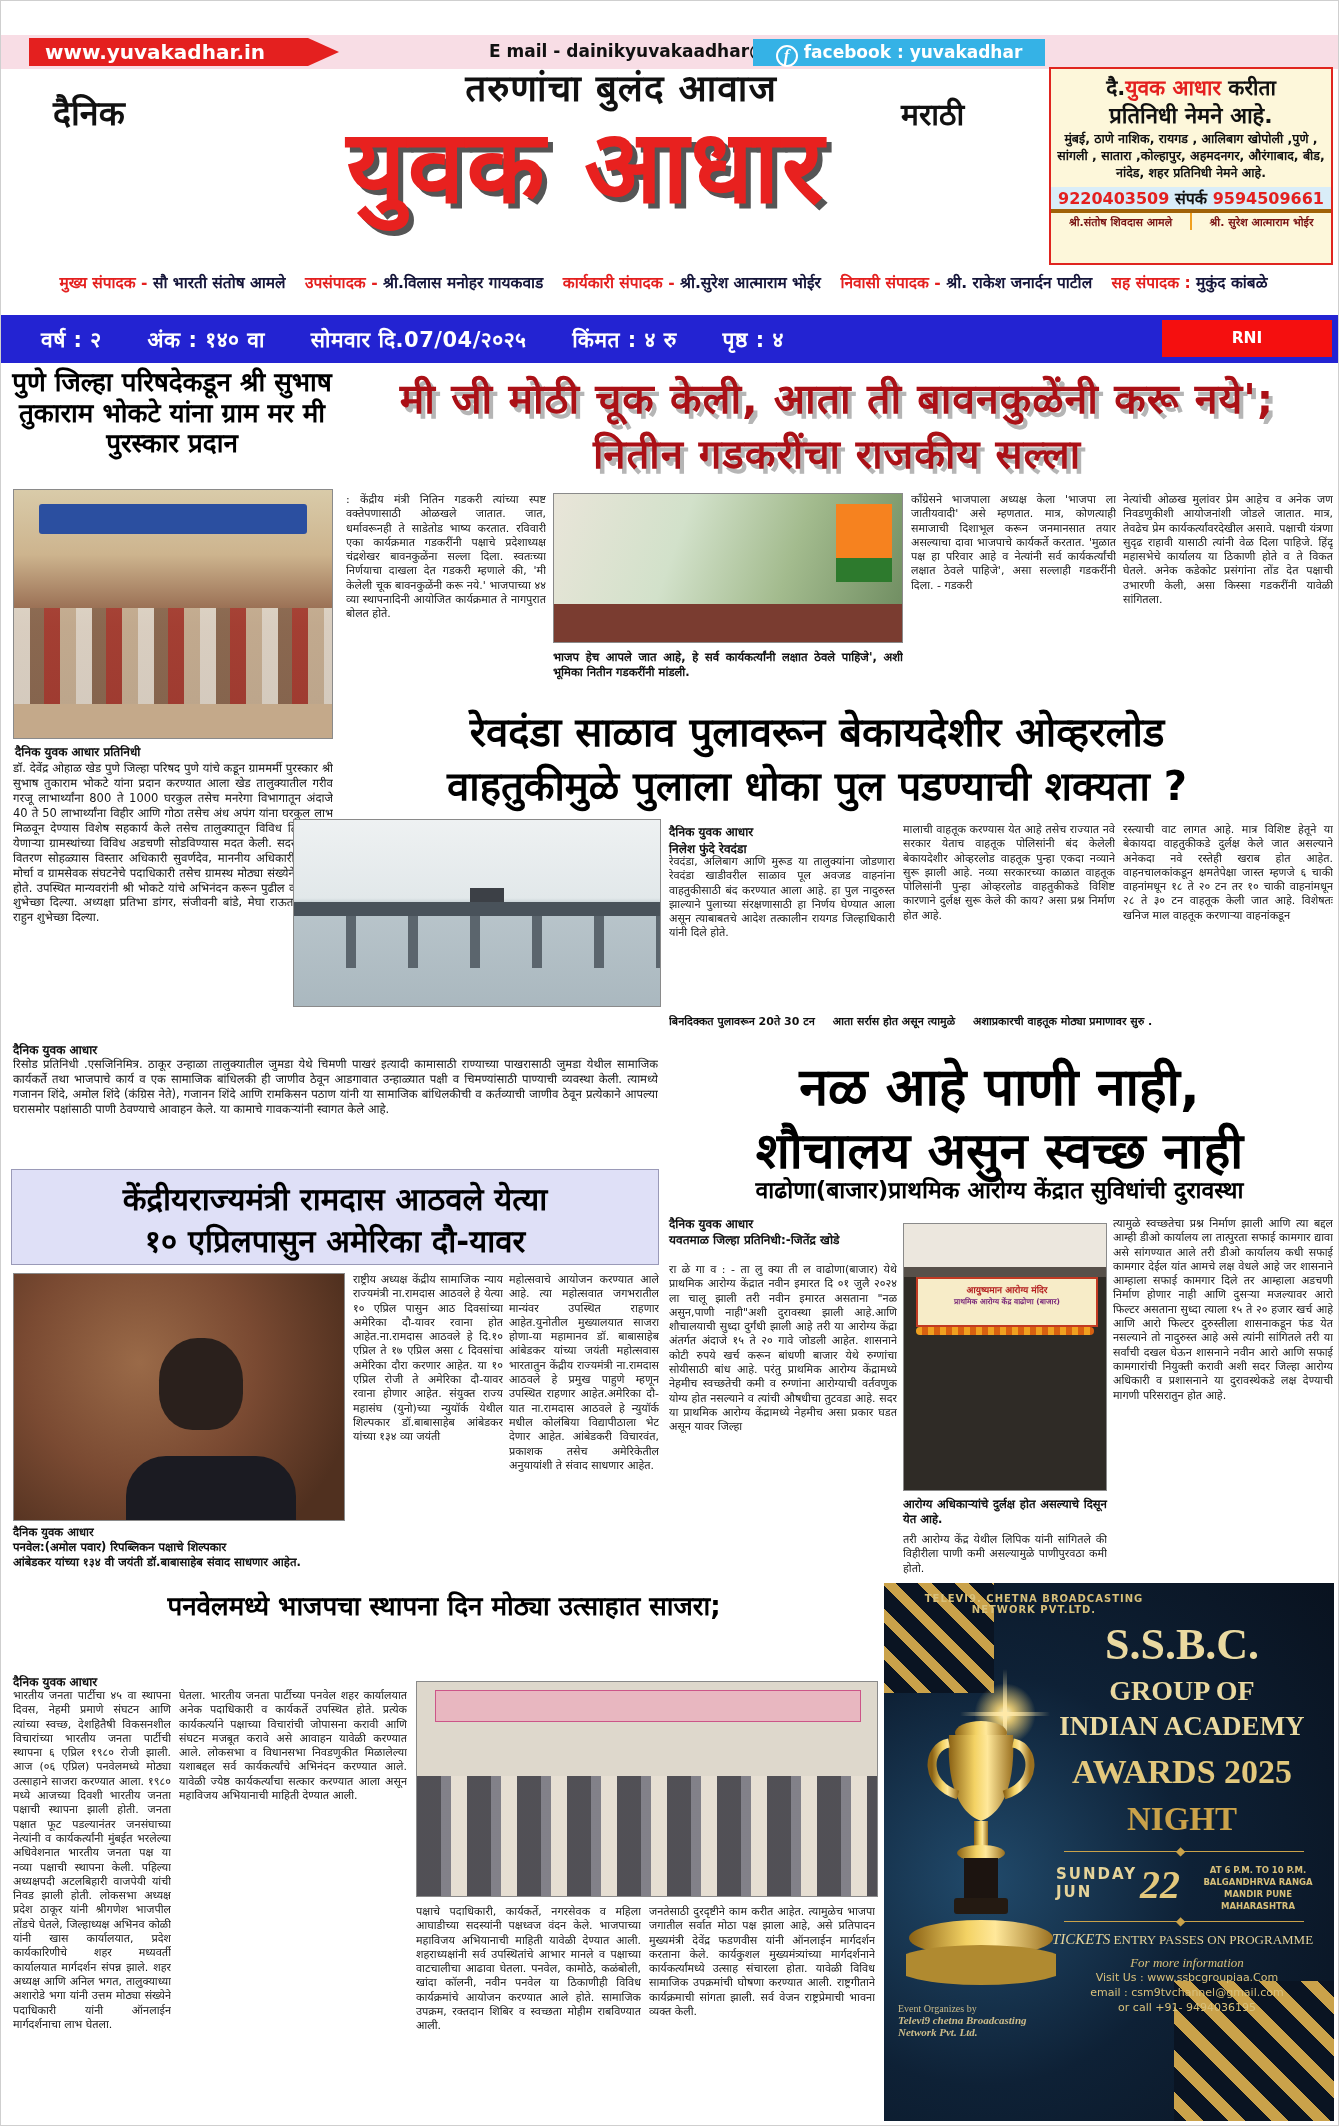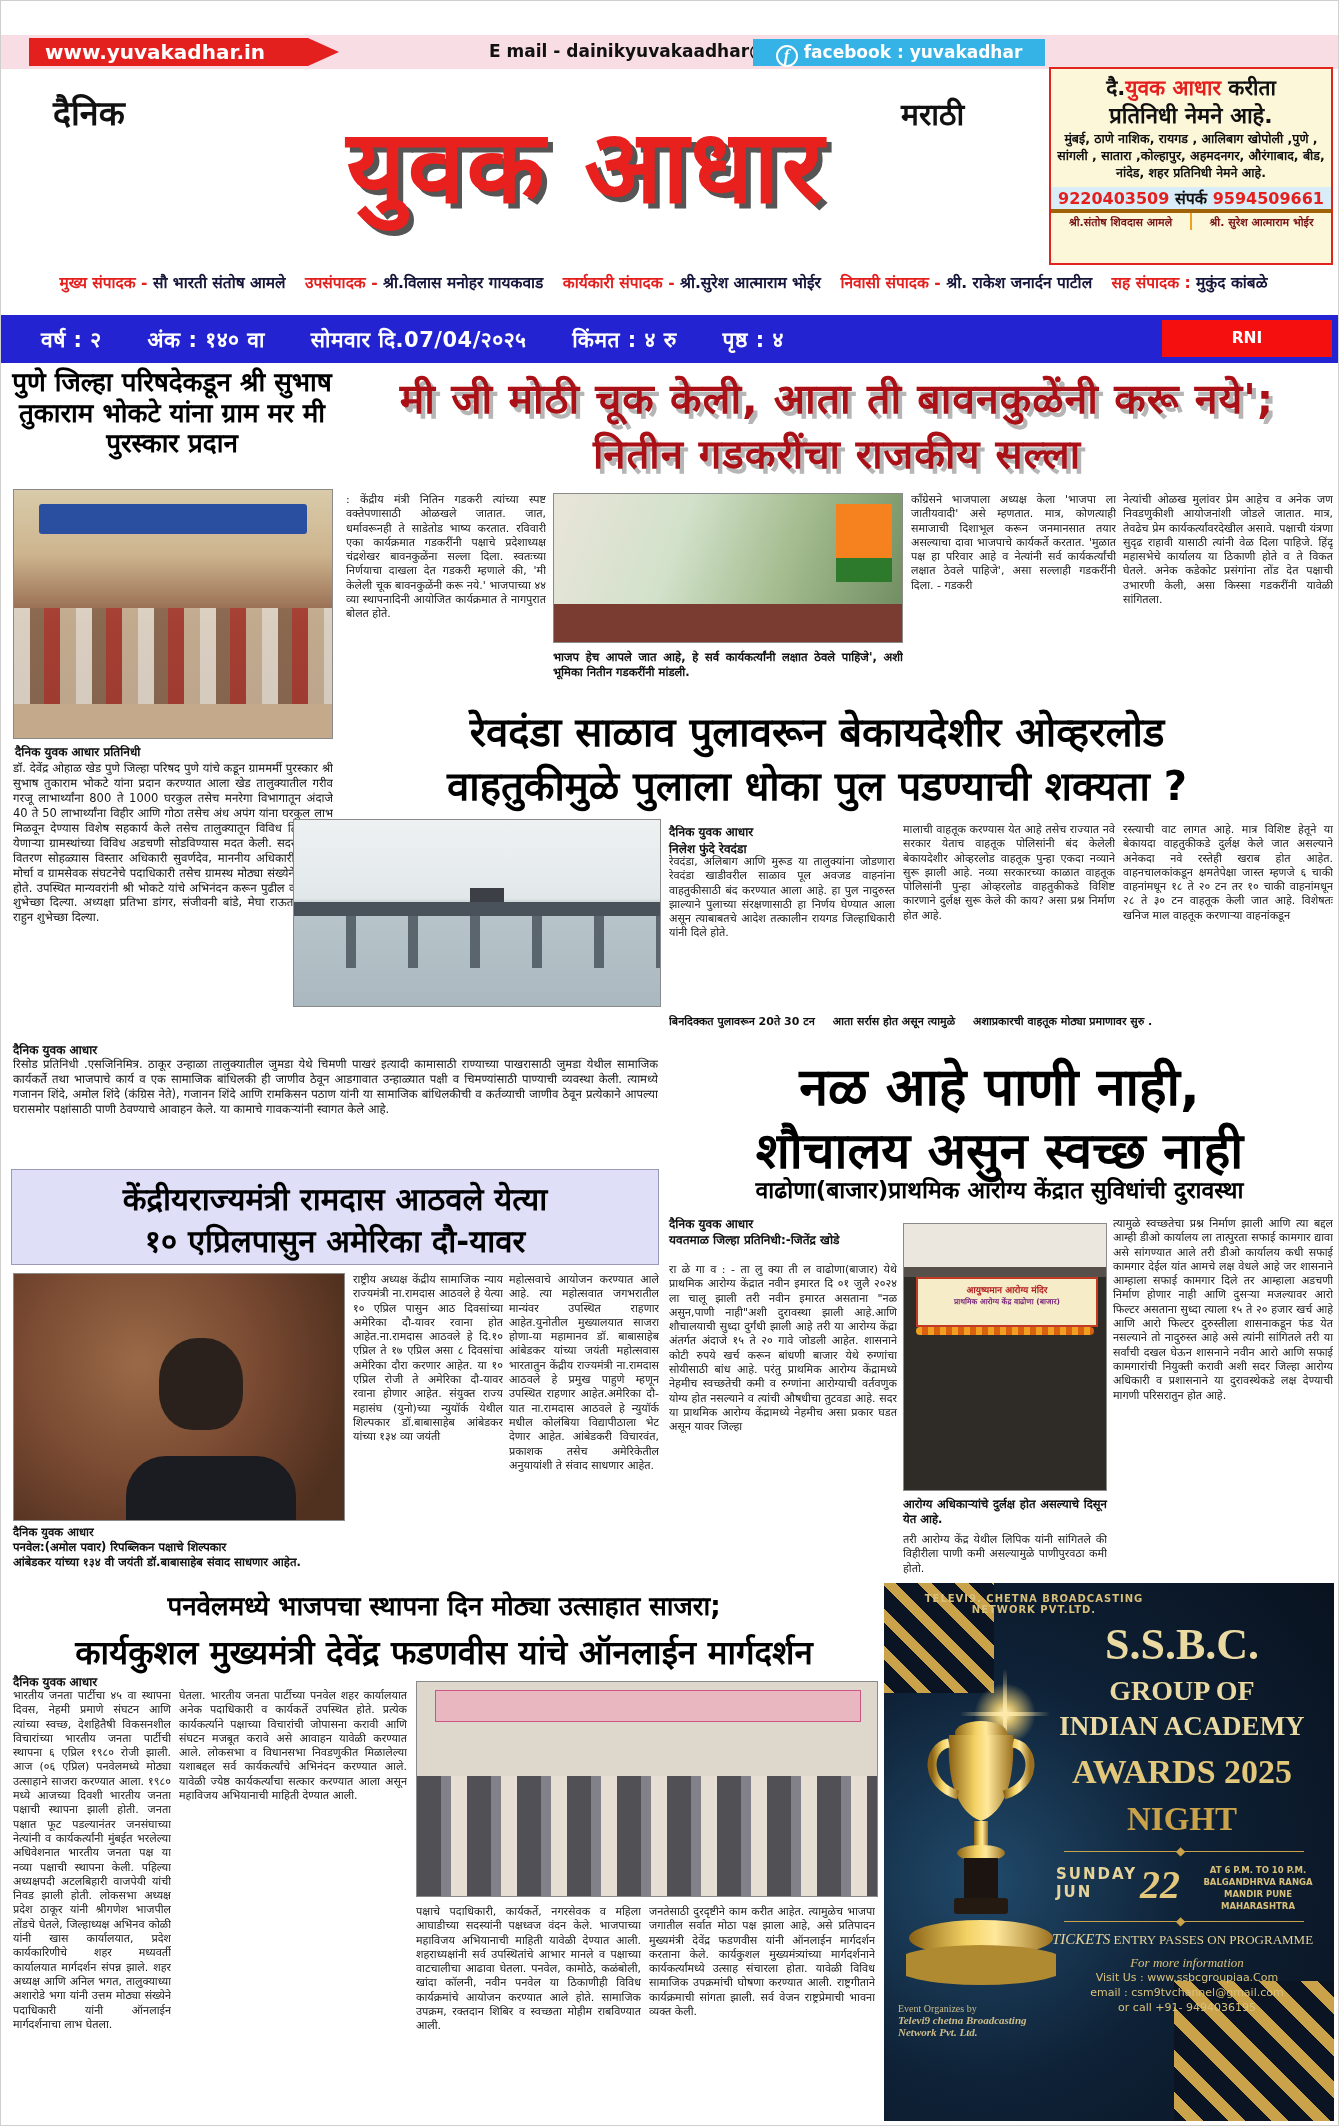--- a/index.html
+++ b/index.html
@@ -170,20 +170,21 @@
 
 <div class="page">
 
   <div class="abs topstrip">
     <div class="abs ribbon"><span>www.yuvakadhar.in</span></div>
     <div class="abs email">E mail - dainikyuvakaadhar@gmail.com</div>
     <div class="abs fbbox"><span class="fbicon">f</span><span>facebook : yuvakadhar</span></div>
   </div>
 
   <div class="abs daily">दैनिक</div>
+  <div class="abs tagline">तरुणांचा बुलंद आवाज</div>
   <div class="abs lang">मराठी</div>
   <div class="abs masthead">युवक आधार</div>
 
   <div class="abs repad">
     <div class="l1"><span>दै.</span><span class="brand">युवक आधार</span><span> करीता</span></div>
     <div class="l2">प्रतिनिधी नेमने आहे.</div>
     <div class="cities">मुंबई, ठाणे नाशिक, रायगड , आलिबाग खोपोली ,पुणे , सांगली , सातारा ,कोल्हापुर, अहमदनगर, औरंगाबाद, बीड, नांदेड, शहर प्रतिनिधी नेमने आहे.</div>
     <div class="phones"><span class="ph">9220403509</span><span> संपर्क </span><span class="ph">9594509661</span></div>
     <div class="names">
       <div>श्री.संतोष शिवदास आमले</div>
@@ -275,21 +276,20 @@
       <div class="b1">आयुष्यमान आरोग्य मंदिर</div>
       <div class="b2">प्राथमिक आरोग्य केंद्र वाढोणा (बाजार)</div>
     </div>
     <div class="n-garland"></div>
   </div>
   <div class="abs n-cap">आरोग्य  अधिकाऱ्यांचे  दुर्लक्ष  होत असल्याचे दिसून येत आहे.</div>
   <div class="abs col n-mid2">तरी आरोग्य केंद्र येथील लिपिक यांनी सांगितले की विहीरीला पाणी कमी असल्यामुळे पाणीपुरवठा कमी होतो.</div>
   <div class="abs col n-col3">त्यामुळे स्वच्छतेचा प्रश्न निर्माण झाली आणि त्या बद्दल आम्ही डीओ कार्यालय ला तात्पुरता सफाई कामगार द्यावा असे सांगण्यात आले तरी डीओ कार्यालय कधी सफाई कामगार देईल यांत आमचे लक्ष वेधले आहे जर शासनाने आम्हाला सफाई कामगार दिले तर आम्हाला अडचणी निर्माण होणार नाही आणि दुसऱ्या मजल्यावर आरो फिल्टर असताना सुध्दा त्याला १५ ते २० हजार खर्च आहे आणि आरो फिल्टर दुरुस्तीला शासनाकडून फंड येत नसल्याने तो नादुरुस्त आहे असे त्यांनी सांगितले तरी या सर्वांची दखल घेऊन शासनाने नवीन आरो आणि सफाई कामगारांची नियुक्ती करावी अशी सदर जिल्हा आरोग्य अधिकारी व प्रशासनाने या दुरावस्थेकडे लक्ष देण्याची मागणी परिसरातुन होत आहे.</div>
 
   <div class="abs hl p-h1">पनवेलमध्ये भाजपचा स्थापना दिन मोठ्या उत्साहात साजरा;</div>
-  <div class="abs hl p-h2">कार्यकुशल मुख्यमंत्री देवेंद्र फडणवीस यांचे ऑनलाईन मार्गदर्शन</div>
   <div class="abs byline p-byl">दैनिक युवक आधार</div>
   <div class="abs col p-col1">भारतीय जनता पार्टीचा ४५ वा स्थापना दिवस, नेहमी प्रमाणे संघटन आणि त्यांच्या स्वच्छ, देशहितैषी विकसनशील विचारांच्या भारतीय जनता पार्टीची स्थापना ६ एप्रिल १९८० रोजी झाली. आज (०६ एप्रिल) पनवेलमध्ये मोठ्या उत्साहाने साजरा करण्यात आला. १९८० मध्ये आजच्या दिवशी भारतीय जनता पक्षाची स्थापना झाली होती. जनता पक्षात फूट पडल्यानंतर जनसंघाच्या नेत्यांनी व कार्यकर्त्यांनी मुंबईत भरलेल्या अधिवेशनात भारतीय जनता पक्ष या नव्या पक्षाची स्थापना केली. पहिल्या अध्यक्षपदी अटलबिहारी वाजपेयी यांची निवड झाली होती. लोकसभा अध्यक्ष प्रदेश ठाकूर यांनी श्रीगणेश भाजपील तोंडचे घेतले, जिल्हाध्यक्ष अभिनव कोळी यांनी खास कार्यालयात, प्रदेश कार्यकारिणीचे शहर मध्यवर्ती कार्यालयात मार्गदर्शन संपन्न झाले. शहर अध्यक्ष आणि अनिल भगत, तालुक्याध्या अशारोडे भगा यांनी उत्तम मोठ्या संख्येने पदाधिकारी यांनी ऑनलाईन मार्गदर्शनाचा लाभ घेतला.</div>
   <div class="abs col p-col2">घेतला. भारतीय जनता पार्टीच्या पनवेल शहर कार्यालयात अनेक पदाधिकारी व कार्यकर्ते उपस्थित होते. प्रत्येक कार्यकर्त्याने पक्षाच्या विचारांची जोपासना करावी आणि संघटन मजबूत करावे असे आवाहन यावेळी करण्यात आले. लोकसभा व विधानसभा निवडणुकीत मिळालेल्या यशाबद्दल सर्व कार्यकर्त्यांचे अभिनंदन करण्यात आले. यावेळी ज्येष्ठ कार्यकर्त्यांचा सत्कार करण्यात आला असून महाविजय अभियानाची माहिती देण्यात आली.</div>
   <div class="abs photo p-photo">
     <div class="p-banner"></div>
     <div class="p-people"></div>
   </div>
   <div class="abs col p-col3">पक्षाचे पदाधिकारी, कार्यकर्ते, नगरसेवक व महिला आघाडीच्या सदस्यांनी पक्षध्वज वंदन केले. भाजपाच्या महाविजय अभियानाची माहिती यावेळी देण्यात आली. शहराध्यक्षांनी सर्व उपस्थितांचे आभार मानले व पक्षाच्या वाटचालीचा आढावा घेतला. पनवेल, कामोठे, कळंबोली, खांदा कॉलनी, नवीन पनवेल या ठिकाणीही विविध कार्यक्रमांचे आयोजन करण्यात आले होते. सामाजिक उपक्रम, रक्तदान शिबिर व स्वच्छता मोहीम राबविण्यात आली.</div>
   <div class="abs col p-col4">जनतेसाठी दुरदृष्टीने काम करीत आहेत. त्यामुळेच भाजपा जगातील सर्वात मोठा पक्ष झाला आहे, असे प्रतिपादन मुख्यमंत्री देवेंद्र फडणवीस यांनी ऑनलाईन मार्गदर्शन करताना केले. कार्यकुशल मुख्यमंत्र्यांच्या मार्गदर्शनाने कार्यकर्त्यांमध्ये उत्साह संचारला होता. यावेळी विविध सामाजिक उपक्रमांची घोषणा करण्यात आली. राष्ट्रगीताने कार्यक्रमाची सांगता झाली. सर्व वेजन राष्ट्रप्रेमाची भावना व्यक्त केली.</div>
 

